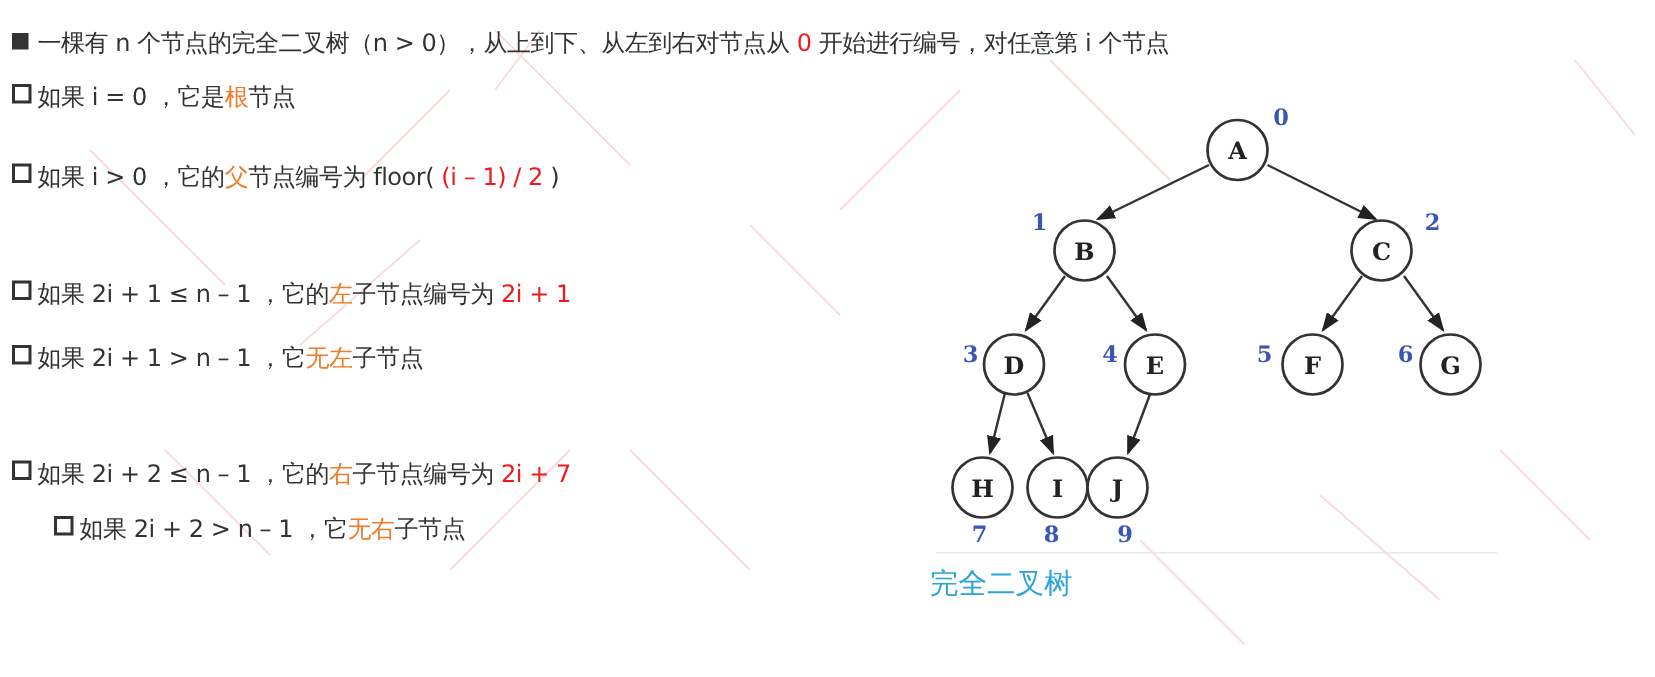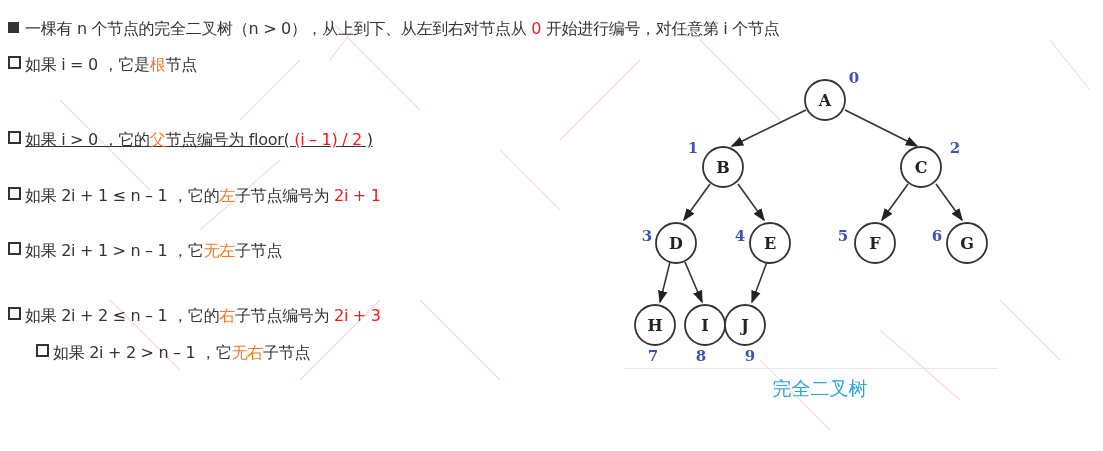--- a/index.html
+++ b/index.html
@@ -4,21 +4,21 @@
 <style>
   html, body { margin:0; padding:0; }
   body { width:1103px; height:451px; background:#ffffff; position:relative; overflow:hidden;
          font-family:"DejaVu Sans","Liberation Sans",sans-serif; color:#333333; }
   .line { position:absolute; left:8px; font-size:16px; line-height:26px; white-space:nowrap; letter-spacing:-0.3px; }
   .bullet-filled { display:inline-block; width:11px; height:11px; background:#333; margin-right:6px; vertical-align:1px; }
   .bullet-hollow { display:inline-block; width:9px; height:9px; border:2.5px solid #333; margin-right:4px; vertical-align:1px; }
   .red { color:#f0191e; }
   .orange { color:#f07a28; }
   .diagram { position:absolute; left:0; top:0; width:1103px; height:451px; }
-  .caption { position:absolute; left:620px; width:400px; top:376px; text-align:center; font-size:19px; color:#2aa4db; }
+  .caption { position:absolute; left:620px; width:400px; top:376px; font-size:19px; color:#2aa4db; }
   .divider { position:absolute; left:624px; width:374px; top:368px; height:1px; background:#e8e8e8; }
   .watermark { position:absolute; left:0; top:0; width:1103px; height:451px; pointer-events:none; }
 </style>
 </head>
 <body>
 
 <svg class="watermark" viewBox="0 0 1103 451">
   <g stroke="#f7c9c9" stroke-width="1.2" fill="none" opacity="0.7">
     <path d="M330 20 L420 110 M360 20 L330 60 M560 140 L640 60 M700 40 L780 120"></path>
     <path d="M60 100 L150 190 M200 230 L280 160 M420 300 L500 380 M300 380 L380 300"></path>
@@ -28,34 +28,34 @@
 </svg>
 
 <div class="line" style="top:16px;">
   <span class="bullet-filled"></span><span>一棵有 n 个节点的完全二叉树（n &gt; 0），从上到下、从左到右对节点从 </span><span class="red">0</span><span> 开始进行编号，对任意第 i 个节点</span>
 </div>
 
 <div class="line" style="top:52px;">
   <span class="bullet-hollow"></span><span>如果 i = 0 ，它是</span><span class="orange">根</span><span>节点</span>
 </div>
 
-<div class="line" style="top:127px;text-decoration:underline;">
+<div class="line" style="top:105px;">
   <span class="bullet-hollow"></span><span>如果 i &gt; 0 ，它的</span><span class="orange">父</span><span>节点编号为 floor( </span><span class="red">(i – 1) / 2</span><span> )</span>
 </div>
 
 <div class="line" style="top:183px;">
   <span class="bullet-hollow"></span><span>如果 2i + 1 ≤ n – 1 ，它的</span><span class="orange">左</span><span>子节点编号为 </span><span class="red">2i + 1</span>
 </div>
 
-<div class="line" style="top:238px;">
+<div class="line" style="top:226px;">
   <span class="bullet-hollow"></span><span>如果 2i + 1 &gt; n – 1 ，它</span><span class="orange">无左</span><span>子节点</span>
 </div>
 
 <div class="line" style="top:303px;">
-  <span class="bullet-hollow"></span><span>如果 2i + 2 ≤ n – 1 ，它的</span><span class="orange">右</span><span>子节点编号为 </span><span class="red">2i + 3</span>
+  <span class="bullet-hollow"></span><span>如果 2i + 2 ≤ n – 1 ，它的</span><span class="orange">右</span><span>子节点编号为 </span><span class="red">2i + 7</span>
 </div>
 
 <div class="line" style="top:340px;margin-left:28px;">
   <span class="bullet-hollow"></span><span>如果 2i + 2 &gt; n – 1 ，它</span><span class="orange">无右</span><span>子节点</span>
 </div>
 
 <svg class="diagram" viewBox="0 0 1103 451">
   <defs>
     <marker id="arr" markerWidth="8" markerHeight="8" refX="7" refY="4" orient="auto">
       <path d="M0,1 L8,4 L0,7 Z" fill="#222"></path>

